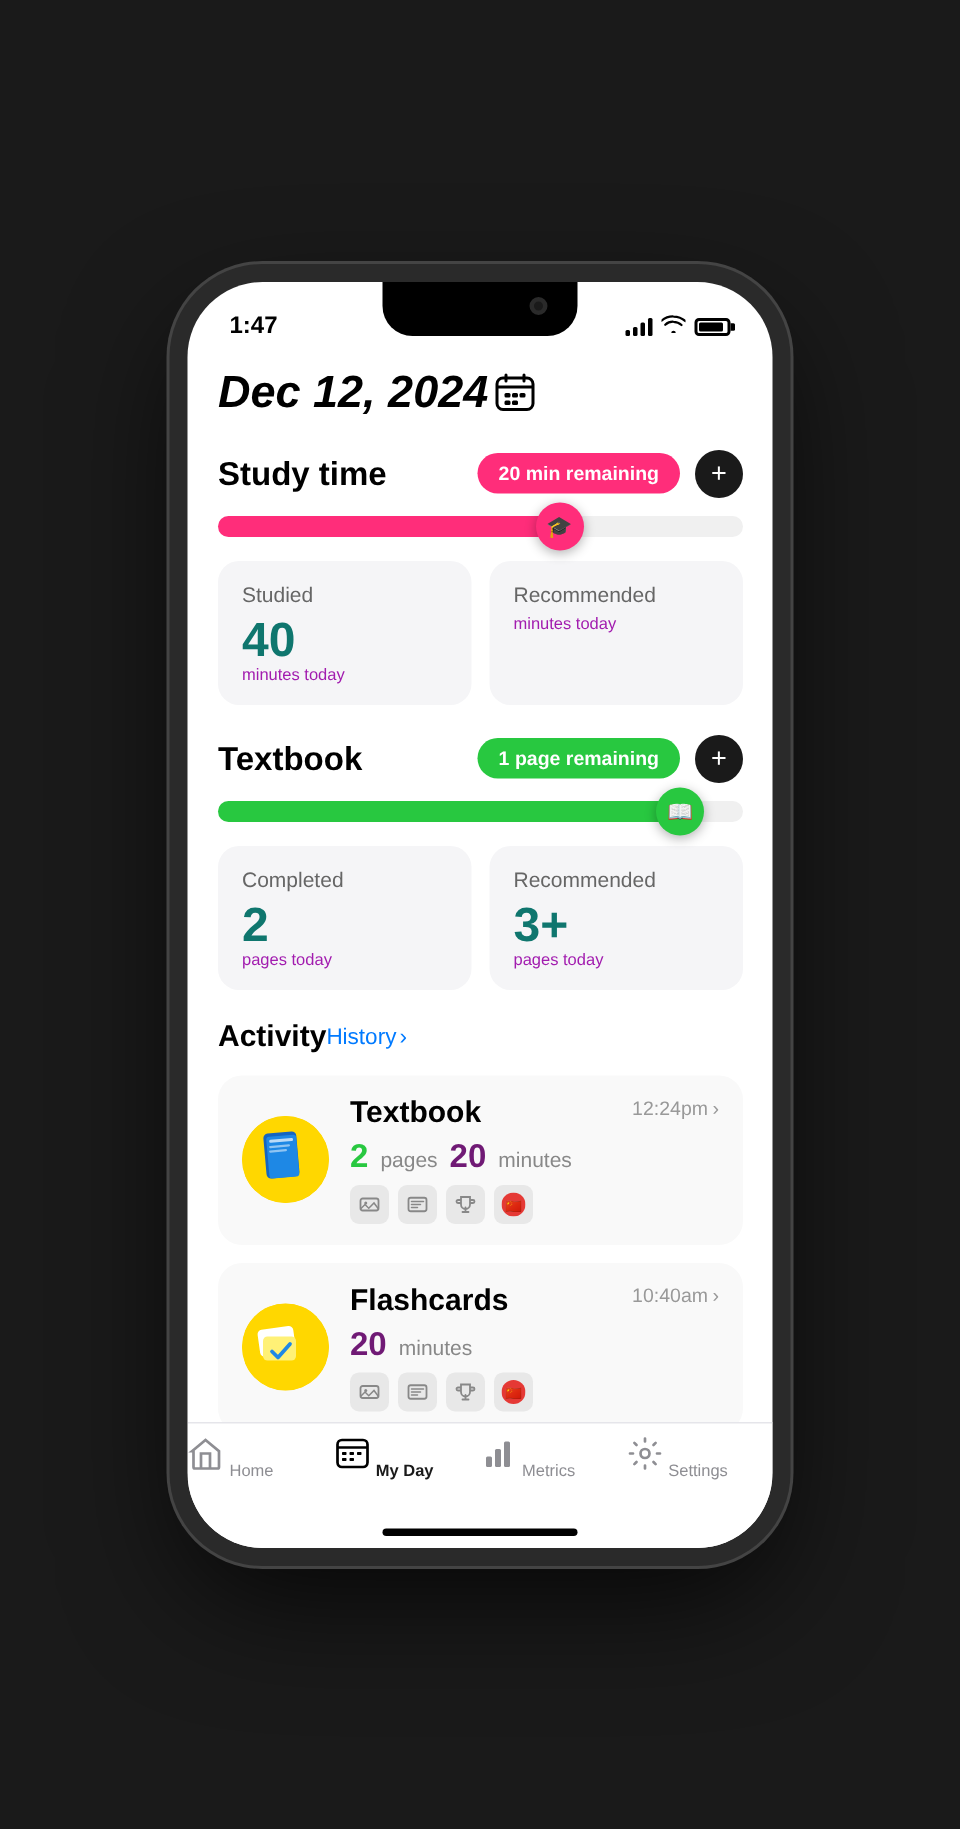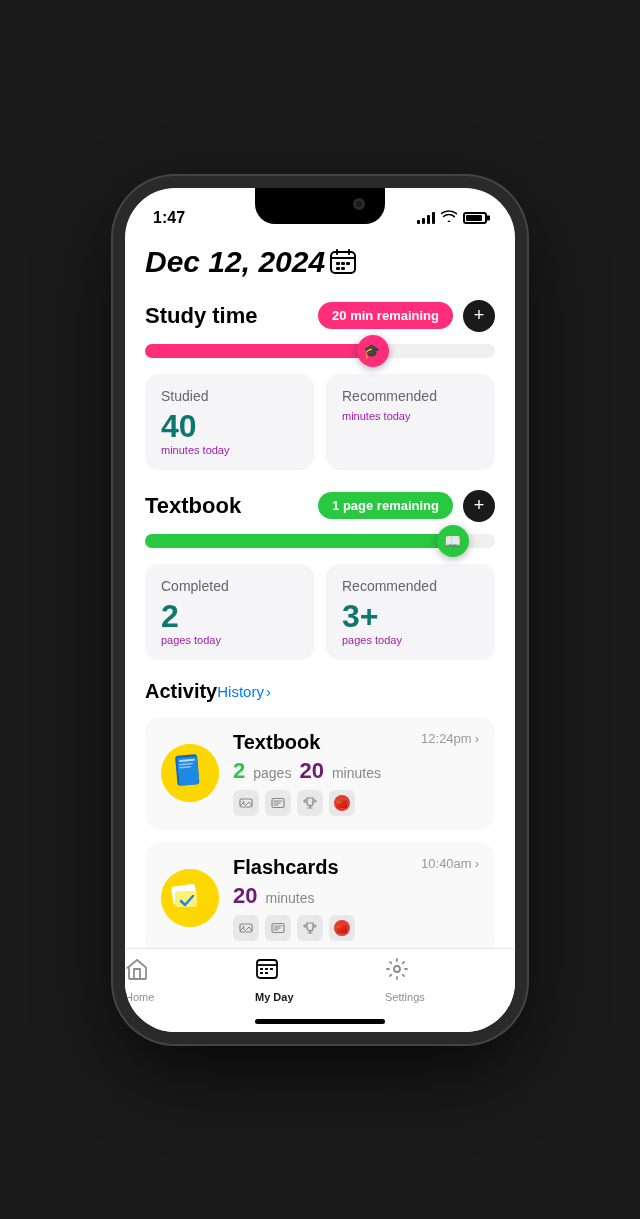--- a/index.html
+++ b/index.html
@@ -318,22 +318,22 @@
       height: 84px;
       background: #fff;
       border-top: 1px solid #e5e5ea;
       display: flex;
       align-items: flex-start;
       padding-top: 8px;
     }
     .tab-item {
       flex: 1;
       display: flex;
-      flex-direction: column;
-      align-items: flex-start;
+      flex-direction: row;
+      align-items: flex-end;
       gap: 4px;
       cursor: pointer;
     }
     .tab-icon {
       font-size: 22px;
       color: #8e8e93;
     }
     .tab-icon.active { color: #1a1a1a; }
     .tab-label {
       font-size: 11px;
@@ -603,20 +603,30 @@
           <rect x="15" y="11" width="3" height="2" rx="0.5" fill="#000"></rect>
           <rect x="5" y="15" width="3" height="2" rx="0.5" fill="#000"></rect>
           <rect x="10" y="15" width="3" height="2" rx="0.5" fill="#000"></rect>
         </svg>
       </span>
       <span class="tab-label active">My Day</span>
     </div>
     <div class="tab-item">
       <span class="tab-icon">
         <svg width="24" height="24" viewBox="0 0 24 24" fill="none">
+            <rect x="4" y="14" width="4" height="7" rx="1" fill="#8e8e93"></rect>
+            <rect x="10" y="9" width="4" height="12" rx="1" fill="#8e8e93"></rect>
+            <rect x="16" y="4" width="4" height="17" rx="1" fill="#8e8e93"></rect>
+          </svg>
+      </span>
+      <span class="tab-label">Metrics</span>
+    </div>
+    <div class="tab-item">
+      <span class="tab-icon">
+        <svg width="24" height="24" viewBox="0 0 24 24" fill="none">
             <circle cx="12" cy="12" r="3" stroke="#8e8e93" stroke-width="1.8" fill="none"></circle>
             <path d="M12 2v2M12 20v2M2 12h2M20 12h2M4.93 4.93l1.41 1.41M17.66 17.66l1.41 1.41M4.93 19.07l1.41-1.41M17.66 6.34l1.41-1.41" stroke="#8e8e93" stroke-width="1.8" stroke-linecap="round"></path>
           </svg>
       </span>
       <span class="tab-label">Settings</span>
     </div>
   </div>
 
   <div class="home-indicator"></div>
 </div>

